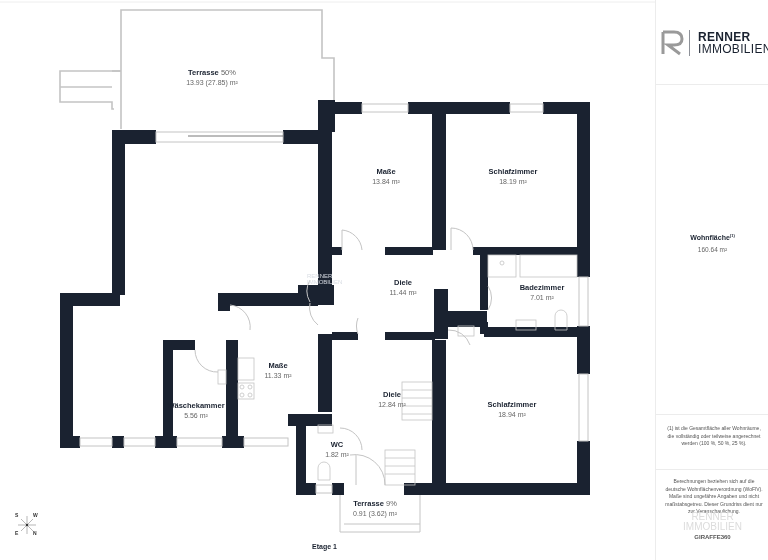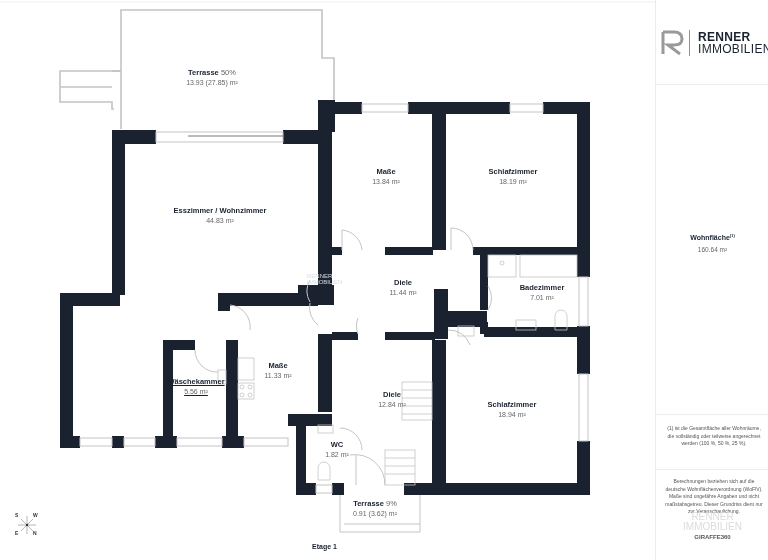--- a/index.html
+++ b/index.html
@@ -157,45 +157,41 @@
     <g fill="none" stroke="#c4c4c4" stroke-width="1">
       <polyline points="340,495 340,532 420,532 420,495"></polyline>
       <line x1="344" y1="524" x2="420" y2="524"></line>
     </g>
   </svg>
 
   <div class="lbl" style="left:212px;top:78px;">
     <span class="n"><span>Terrasse</span> <span class="p">50%</span></span>
     <span class="a">13.93 (27.85) m²</span>
   </div>
-  <div class="lbl" style="left:220px;top:216px;">
-    <span class="n">Esszimmer / Wohnzimmer</span>
-    <span class="a">44.83 m²</span>
-  </div>
   <div class="lbl" style="left:386px;top:177px;">
     <span class="n">Maße</span>
     <span class="a">13.84 m²</span>
   </div>
   <div class="lbl" style="left:513px;top:177px;">
     <span class="n">Schlafzimmer</span>
     <span class="a">18.19 m²</span>
   </div>
   <div class="lbl" style="left:403px;top:288px;">
     <span class="n">Diele</span>
     <span class="a">11.44 m²</span>
   </div>
   <div class="lbl" style="left:542px;top:293px;text-align:center;">
     <span class="n">Badezimmer</span>
     <span class="a">7.01 m²</span>
   </div>
   <div class="lbl" style="left:278px;top:371px;">
     <span class="n">Maße</span>
     <span class="a">11.33 m²</span>
   </div>
-  <div class="lbl" style="left:196px;top:387px;text-decoration:underline;">
+  <div class="lbl" style="left:196px;top:411px;">
     <span class="n">Wäschekammer</span>
     <span class="a">5.56 m²</span>
   </div>
   <div class="lbl" style="left:392px;top:400px;">
     <span class="n">Diele</span>
     <span class="a">12.84 m²</span>
   </div>
   <div class="lbl" style="left:512px;top:410px;">
     <span class="n">Schlafzimmer</span>
     <span class="a">18.94 m²</span>

